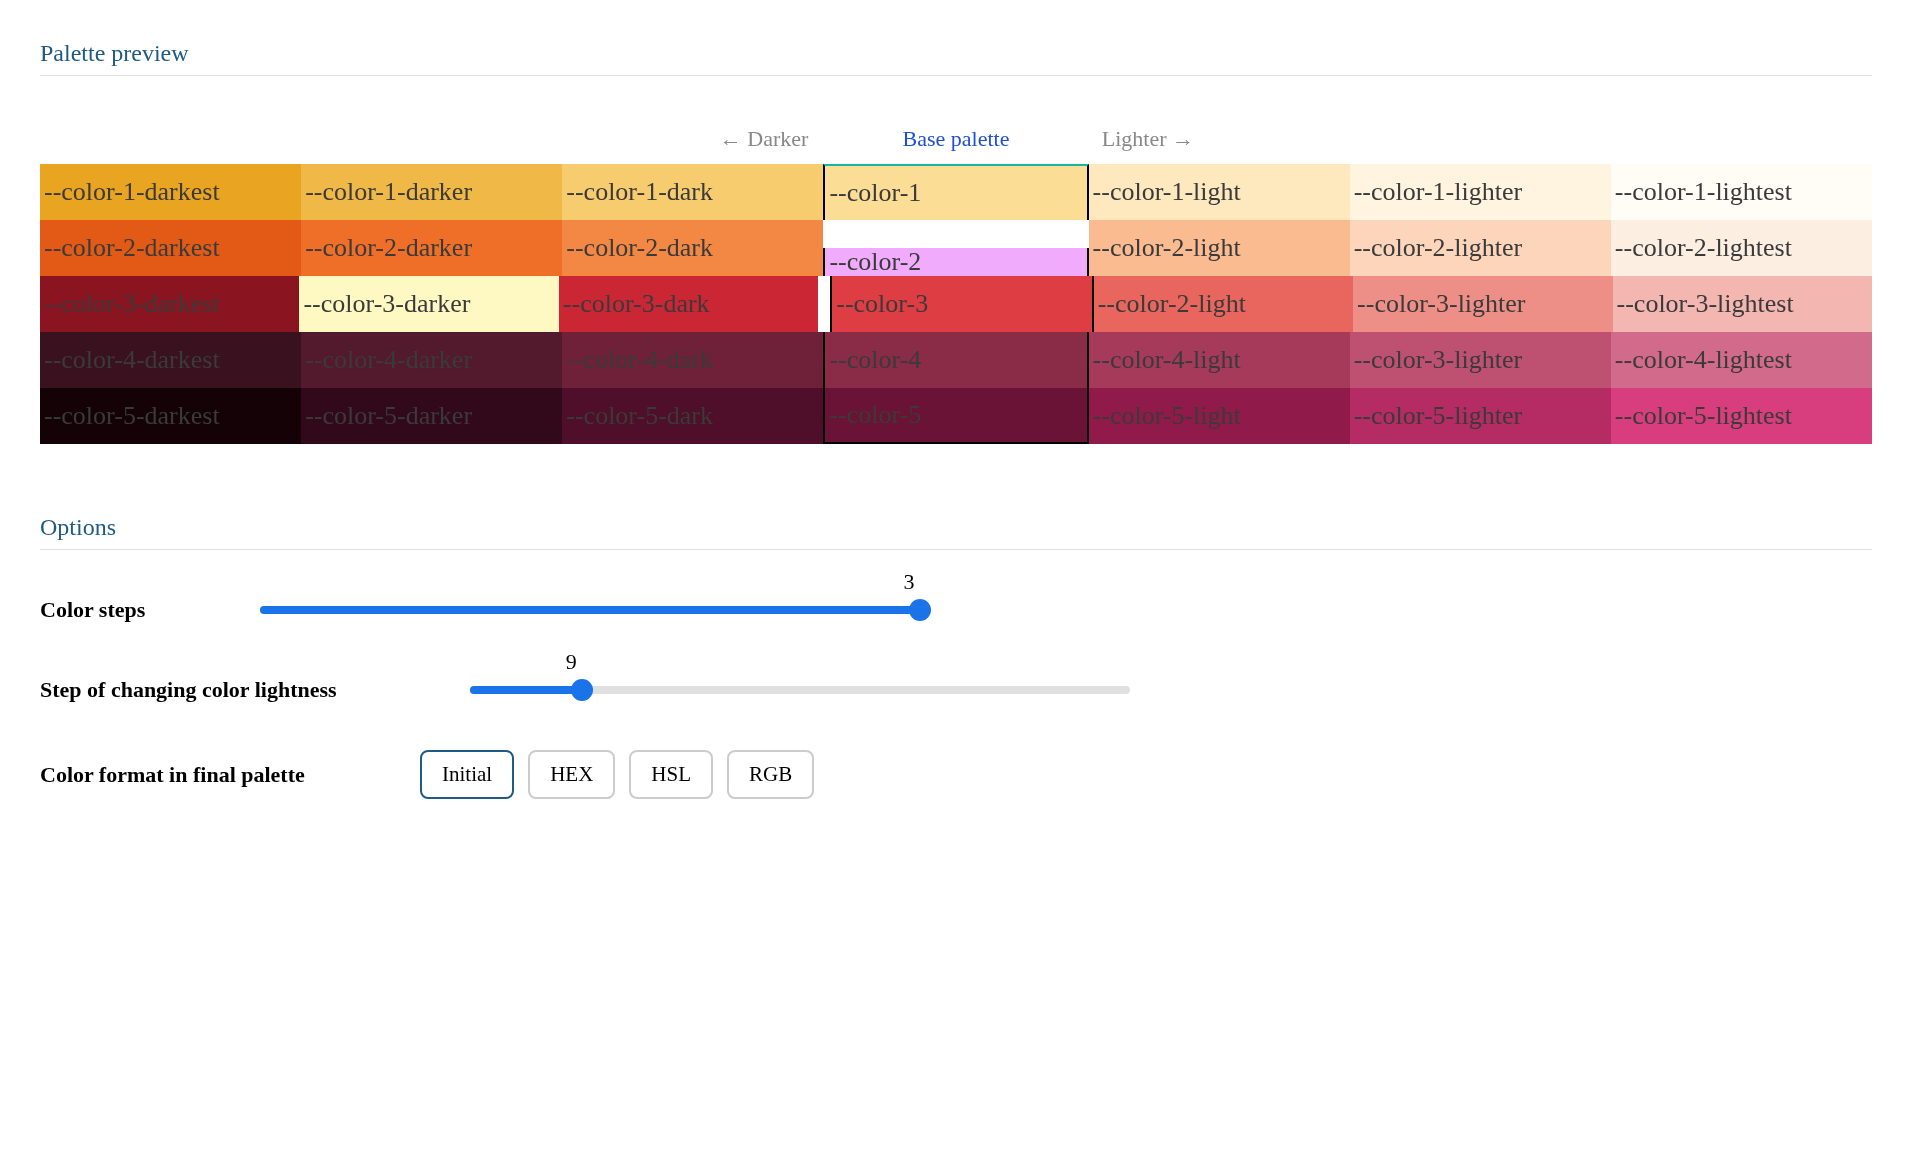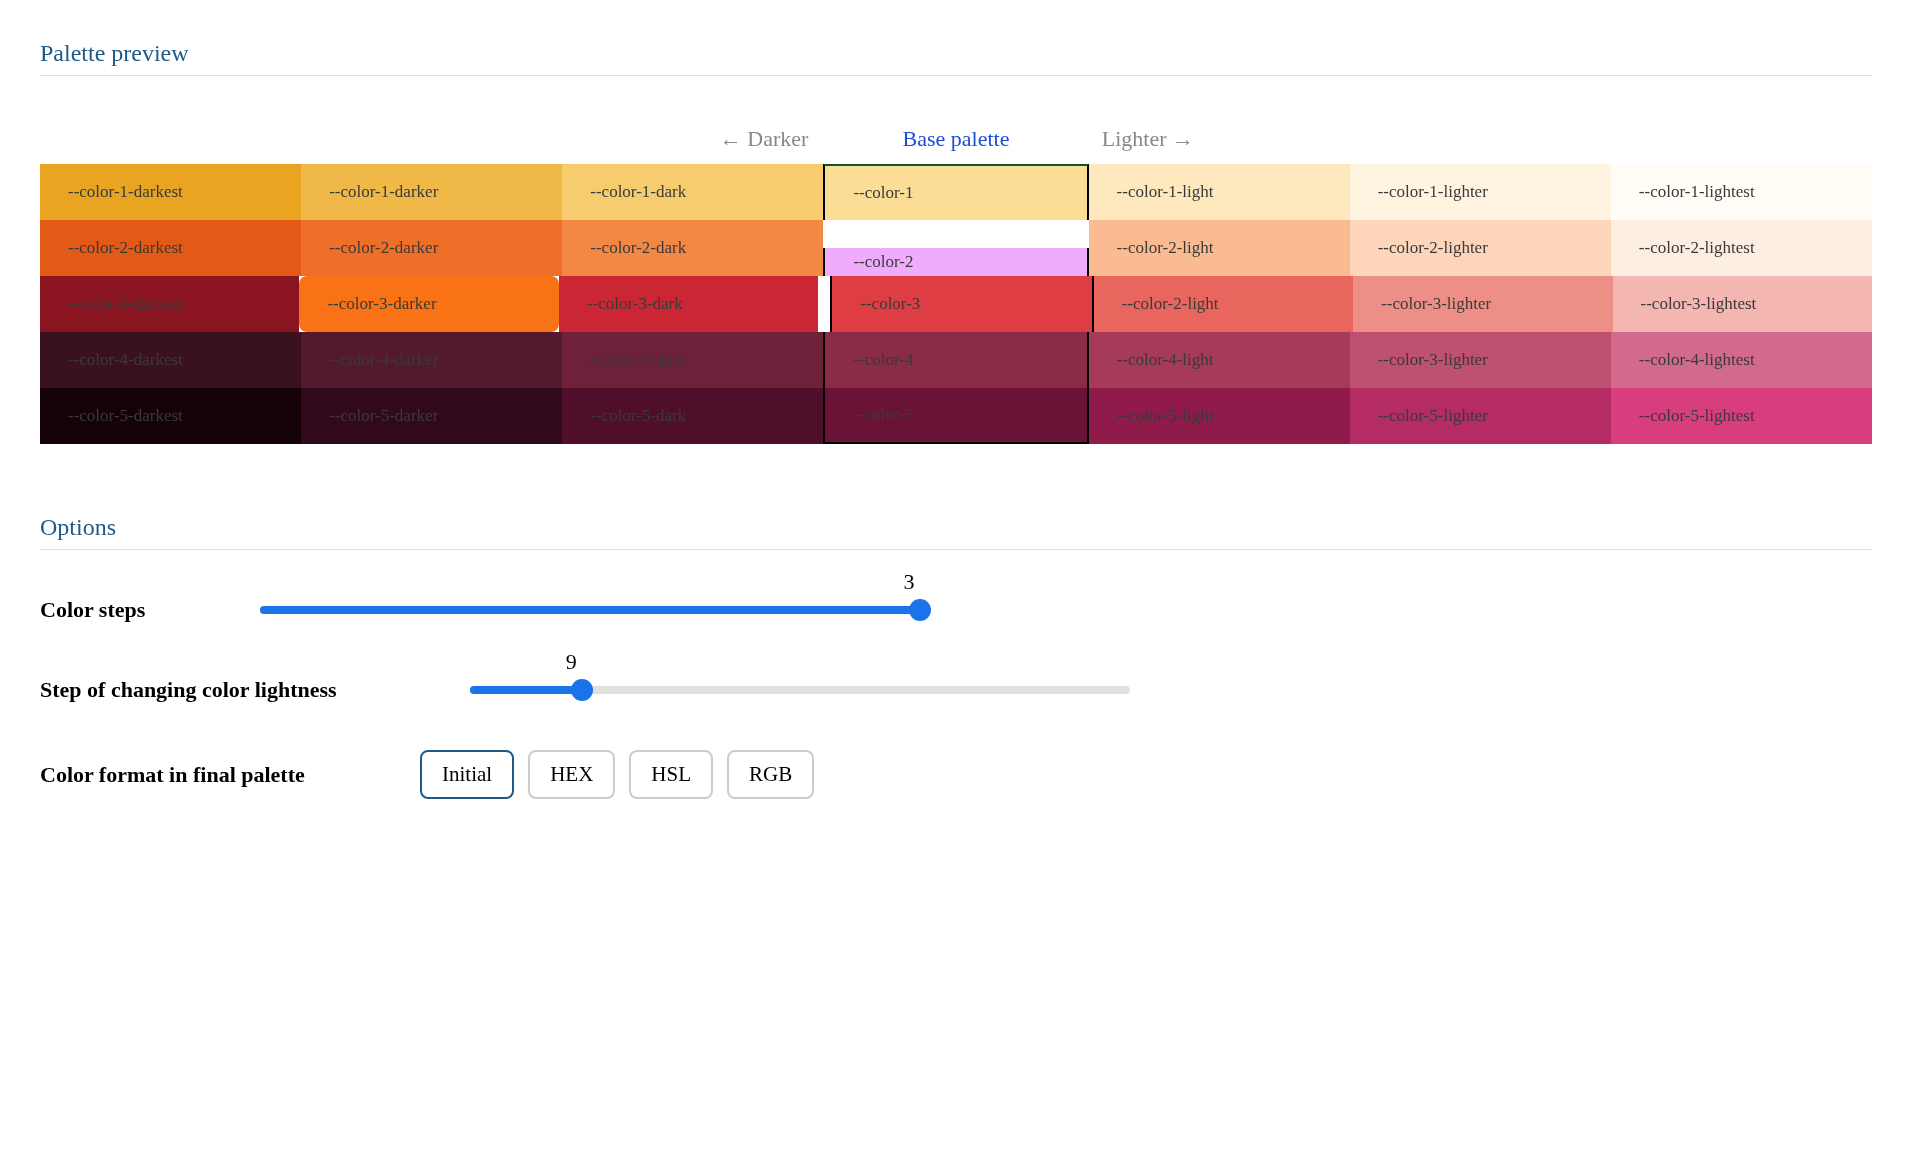--- a/index.html
+++ b/index.html
@@ -52,32 +52,32 @@
       border-collapse: collapse;
     }
     .palette-row {
       display: flex;
       height: 56px;
     }
     .palette-cell {
       flex: 1;
       display: flex;
       align-items: center;
-      padding-left: 28px;
-      font-size: 17px;
+      padding-left: 4px;
+      font-size: 26px;
       color: #3a3a3a;
       white-space: nowrap;
       overflow: hidden;
     }
     .palette-cell.base-cell {
       border-left: 2px solid #000;
       border-right: 2px solid #000;
     }
     .palette-row:first-child .palette-cell.base-cell {
-      border-top: 2px solid #14532d;
+      border-top: 2px solid #14b8a6;
       text-align: center;
     }
     .palette-row:last-child .palette-cell.base-cell {
       border-bottom: 2px solid #000;
     }
     .options-section {
       margin-top: 0;
     }
     .options-divider {
       border: none;
@@ -194,21 +194,21 @@
         <div class="palette-cell" style="background-color: rgb(226, 90, 22);">--color-2-darkest</div>
         <div class="palette-cell" style="background-color: rgb(239, 111, 40);">--color-2-darker</div>
         <div class="palette-cell" style="background-color: rgb(243, 135, 68);">--color-2-dark</div>
         <div class="palette-cell base-cell" style="background-color: #f0abfc; margin-top: 28px;">--color-2</div>
         <div class="palette-cell" style="background-color: rgb(250, 187, 144);">--color-2-light</div>
         <div class="palette-cell" style="background-color: rgb(252, 213, 187);">--color-2-lighter</div>
         <div class="palette-cell" style="background-color: rgb(253, 238, 226);">--color-2-lightest</div>
       </div>
       <div class="palette-row">
         <div class="palette-cell" style="background-color: rgb(138, 21, 32);">--color-3-darkest</div>
-        <div class="palette-cell" style="background-color: #f97316; border-radius: 8px;">--color-3-darker</div>
+        <div class="palette-cell" style="background-color: #fef9c3;">--color-3-darker</div>
         <div class="palette-cell" style="background-color: rgb(203, 38, 52);">--color-3-dark</div>
         <div class="palette-cell base-cell" style="background-color: rgb(223, 61, 68); margin-left: 12px;">--color-3</div>
         <div class="palette-cell" style="background-color: rgb(232, 102, 94);">--color-2-light</div>
         <div class="palette-cell" style="background-color: rgb(238, 143, 135);">--color-3-lighter</div>
         <div class="palette-cell" style="background-color: rgb(243, 182, 176);">--color-3-lightest</div>
       </div>
       <div class="palette-row">
         <div class="palette-cell" style="background-color: rgb(58, 18, 31);">--color-4-darkest</div>
         <div class="palette-cell" style="background-color: rgb(83, 26, 45);">--color-4-darker</div>
         <div class="palette-cell" style="background-color: rgb(110, 33, 57);">--color-4-dark</div>

